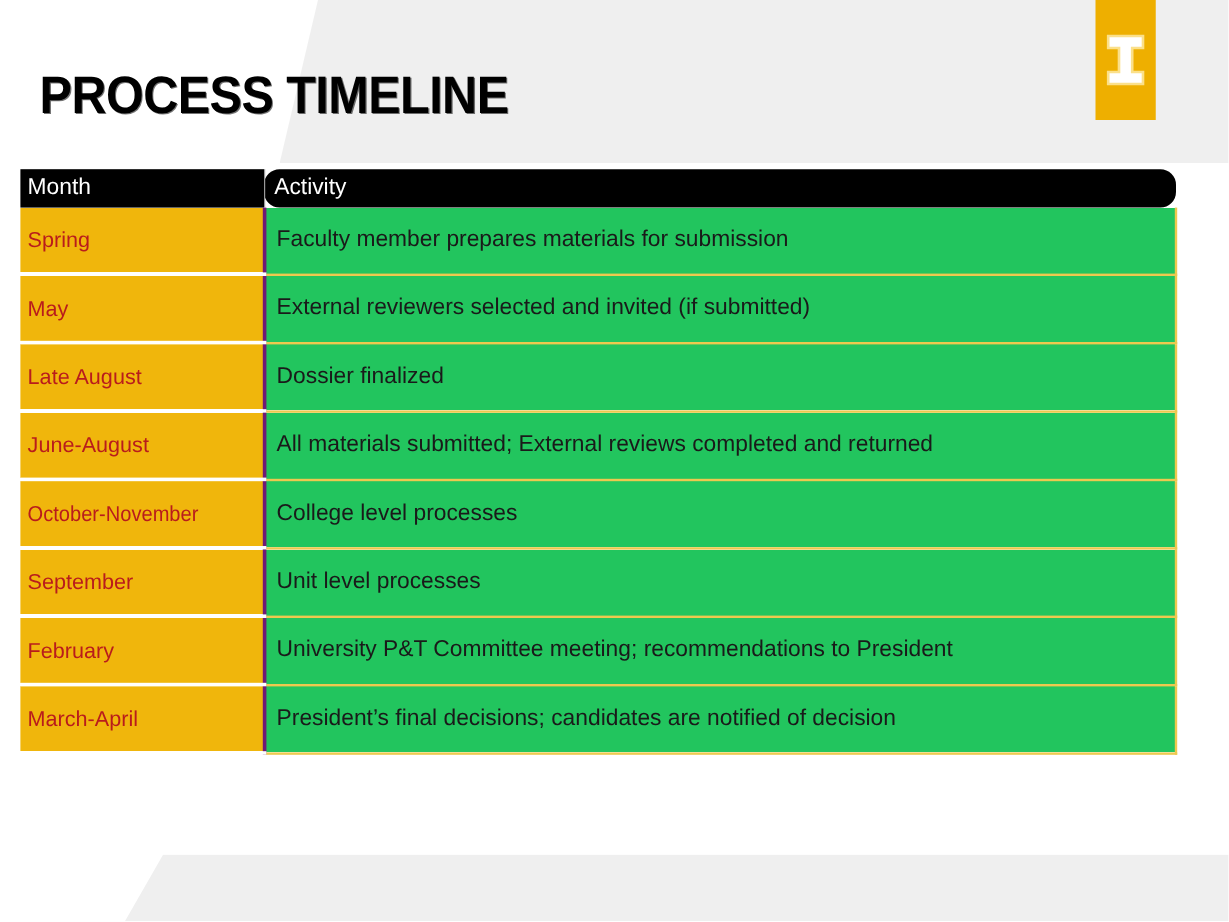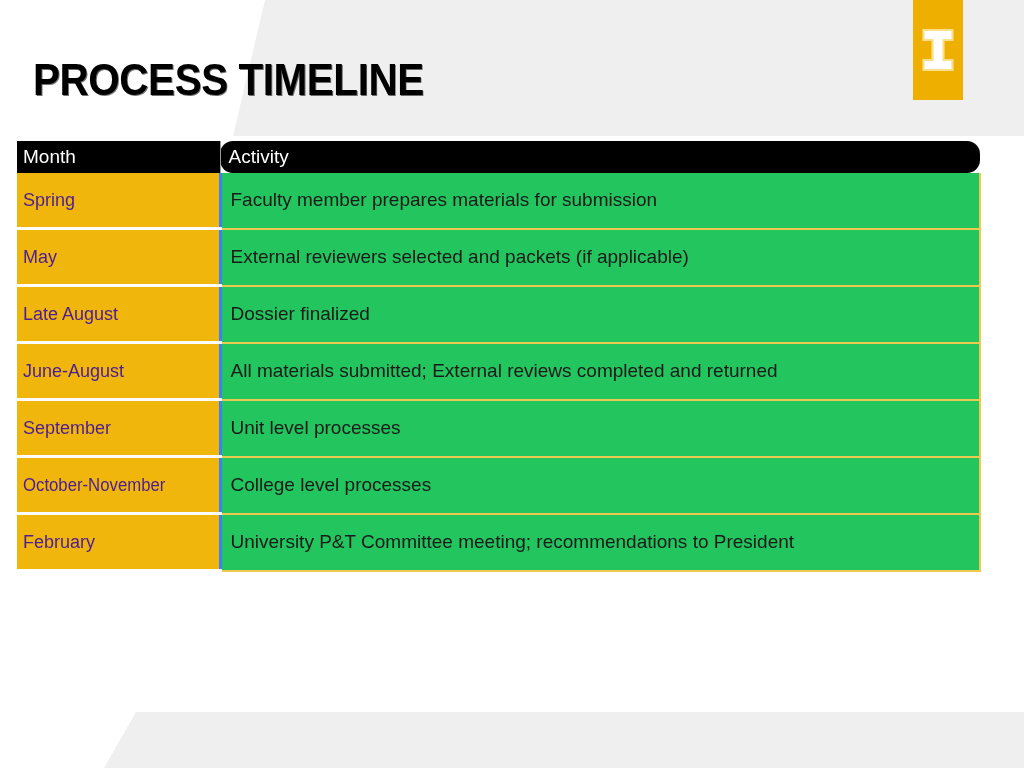--- a/index.html
+++ b/index.html
@@ -107,24 +107,24 @@
     vertical-align: middle;
     font-size: 19px;
     color: #1a1a1a;
     border-bottom: 2px solid #edc94f;
   }
   #timeline-table tbody tr:last-child td { border-bottom: 2px solid #edc94f; }
 
   #timeline-table td.month-cell {
     background: #f0b60c;
     padding-left: 6px;
-    border-right: 3px solid #3b82f6;
+    border-right: 3px solid #701a75;
     border-bottom: 3px solid #ffffff;
     font-size: 18px;
-    color: #4c1d95;
+    color: #b91c1c;
     white-space: nowrap;
     overflow: hidden;
   }
   #timeline-table tbody tr:last-child td.month-cell {
     border-bottom: 3px solid #ffffff;
   }
   #timeline-table td.month-cell .m-label {
     display: inline-block;
     transform-origin: left center;
   }
@@ -178,38 +178,42 @@
         <th class="th-activity">Activity</th>
       </tr>
     </thead>
     <tbody id="table-body">
         <tr>
           <td class="month-cell"><span class="m-label">Spring</span></td>
           <td class="activity-cell">Faculty member prepares materials for submission</td>
         </tr>
         <tr>
           <td class="month-cell"><span class="m-label">May</span></td>
-          <td class="activity-cell">External reviewers selected and packets (if applicable)</td>
+          <td class="activity-cell">External reviewers selected and invited (if submitted)</td>
         </tr>
         <tr>
           <td class="month-cell"><span class="m-label">Late August</span></td>
           <td class="activity-cell">Dossier finalized</td>
         </tr>
         <tr>
           <td class="month-cell"><span class="m-label">June-August</span></td>
           <td class="activity-cell">All materials submitted; External reviews completed and returned</td>
         </tr>
         <tr>
+          <td class="month-cell narrow"><span class="m-label">October-November</span></td>
+          <td class="activity-cell">College level processes</td>
+        </tr>
+        <tr>
           <td class="month-cell"><span class="m-label">September</span></td>
           <td class="activity-cell">Unit level processes</td>
         </tr>
         <tr>
-          <td class="month-cell narrow"><span class="m-label">October-November</span></td>
-          <td class="activity-cell">College level processes</td>
-        </tr>
-        <tr>
           <td class="month-cell"><span class="m-label">February</span></td>
           <td class="activity-cell">University P&amp;T Committee meeting; recommendations to President</td>
         </tr>
+        <tr>
+          <td class="month-cell"><span class="m-label">March-April</span></td>
+          <td class="activity-cell">President’s final decisions; candidates are notified of decision</td>
+        </tr>
       </tbody>
   </table>
 
 </div>
 
 </body></html>

